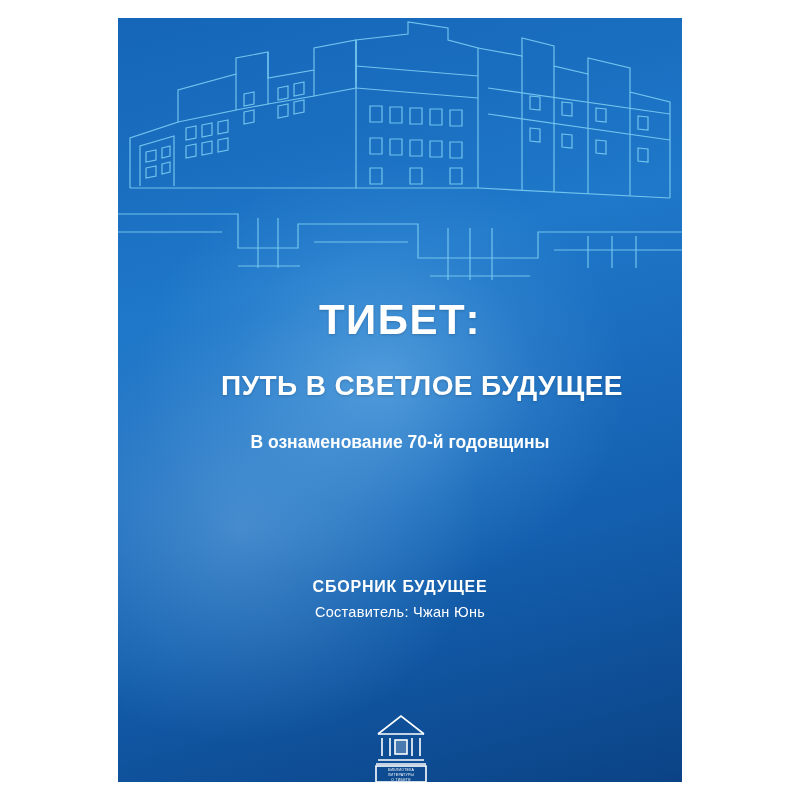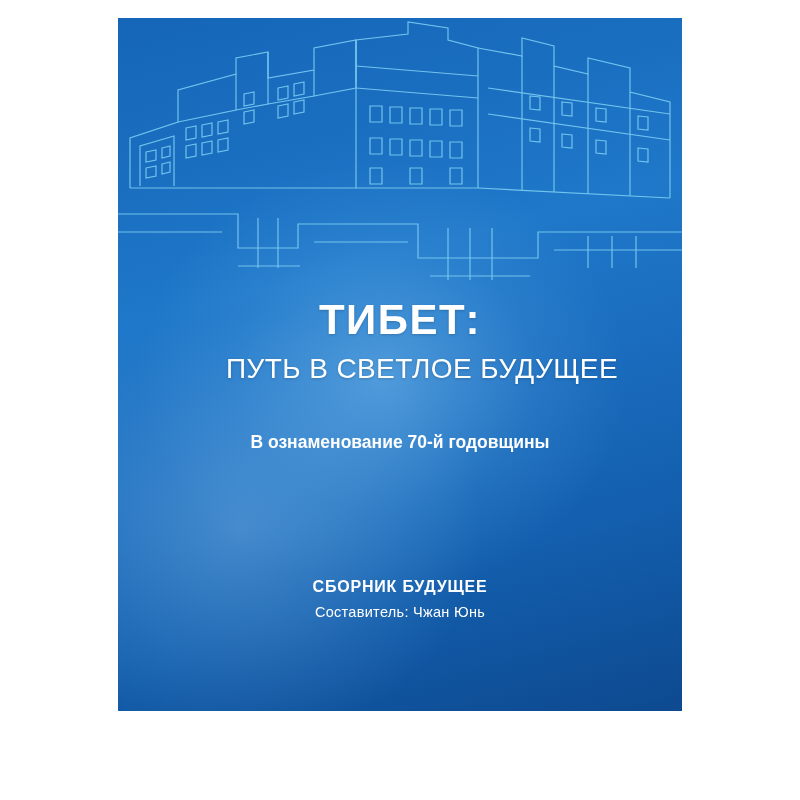--- a/index.html
+++ b/index.html
@@ -6,21 +6,21 @@
     margin: 0;
     padding: 0;
     width: 800px;
     height: 800px;
     background: #ffffff;
     font-family: "Liberation Sans", sans-serif;
   }
   #page {
     position: relative;
     width: 800px;
-    height: 711px;
+    height: 800px;
     background: #ffffff;
     overflow: hidden;
   }
   
   #cover {
     position: absolute;
     left: 118px;
     top: 18px;
     width: 564px;
     height: 764px;
@@ -57,23 +57,23 @@
     color: #ffffff;
   }
   .title-main {
     font-size: 42px;
     font-weight: bold;
     letter-spacing: 1.5px;
     line-height: 1.12;
     text-shadow: 0 1px 3px rgba(0,0,0,0.18);
   }
   .title-sub {
-    margin-top: 10px;
+    margin-top: 27px;
     font-size: 28px;
-    font-weight: normal;
+    font-weight: bold;
     letter-spacing: 0.4px;
     line-height: 1.15;
     text-shadow: 0 1px 3px rgba(0,0,0,0.18);
     padding-left: 44px;
   }
   .subtitle-block {
     position: absolute;
     left: 52px;
     top: 412px;
     width: 460px;

